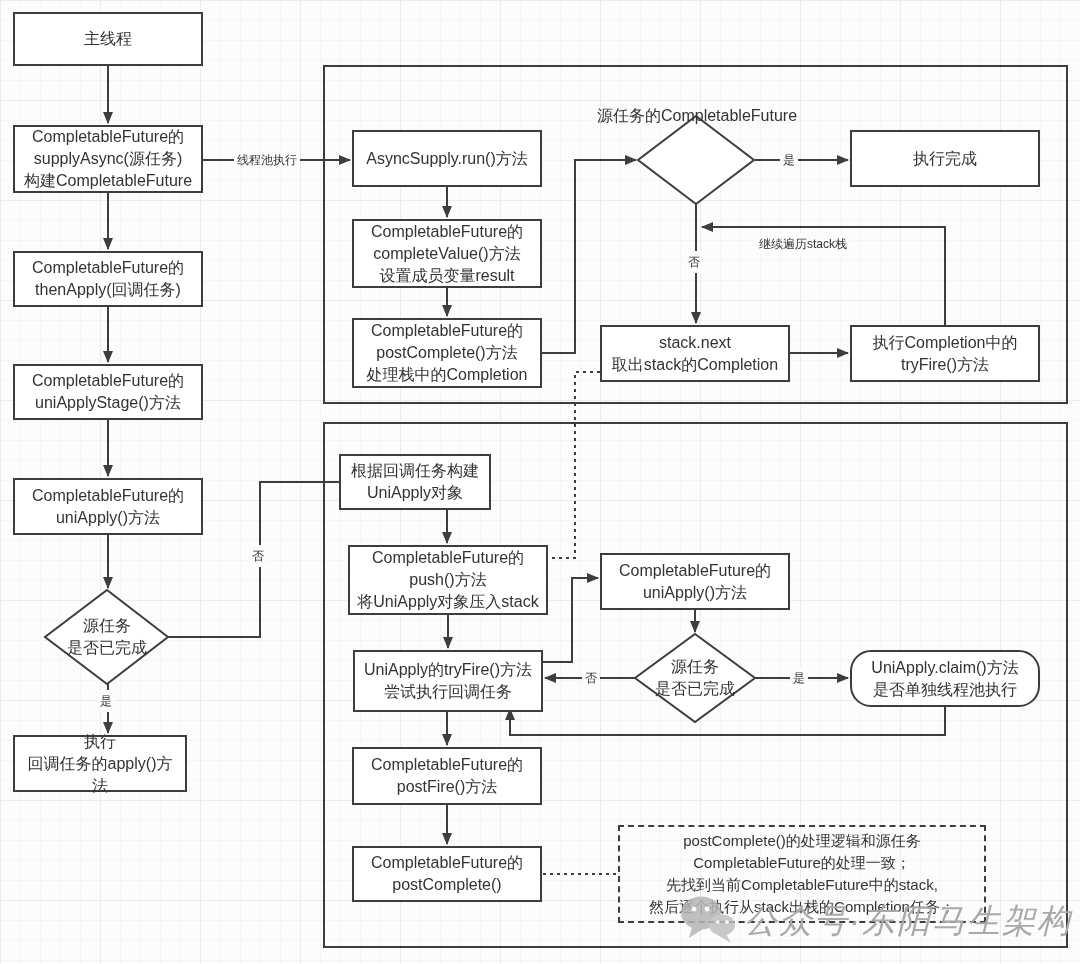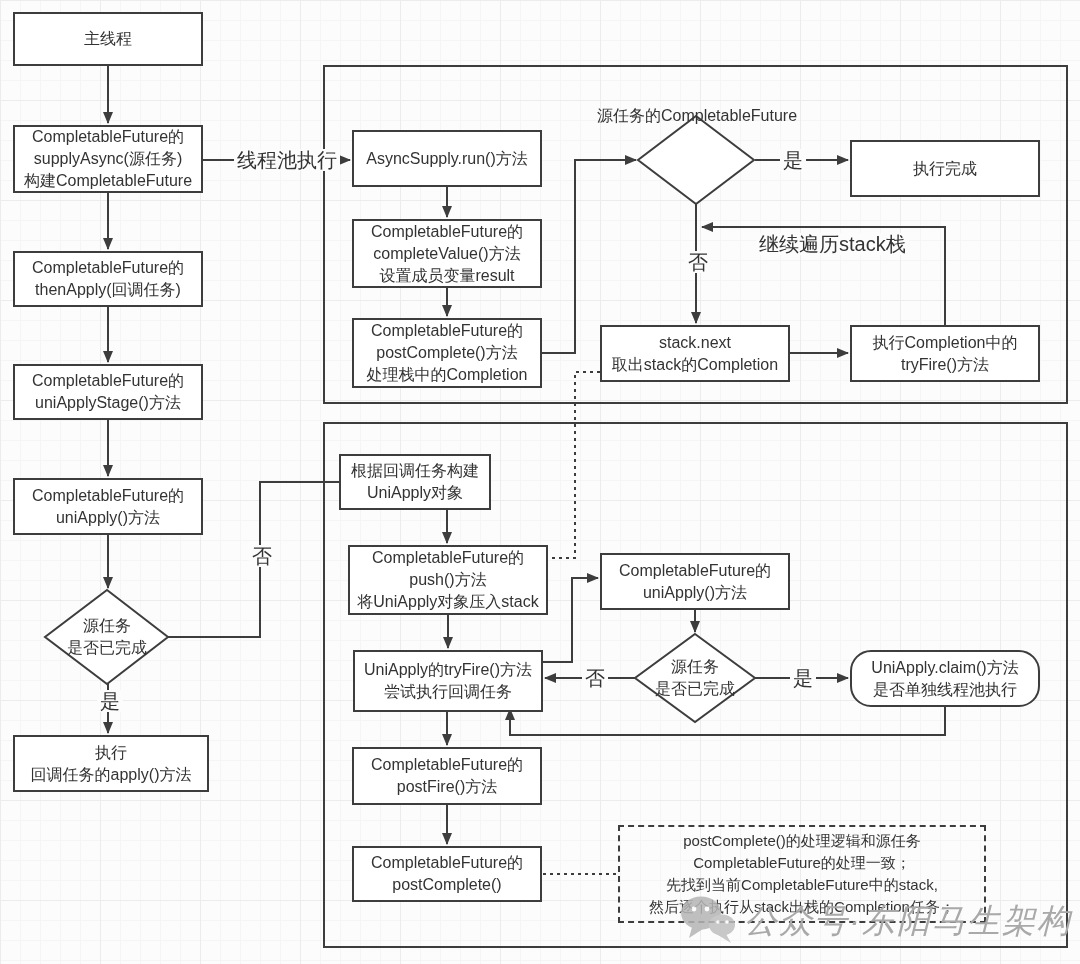--- a/index.html
+++ b/index.html
@@ -45,21 +45,21 @@
   .node.dashed{border-style:dashed;background:transparent;font-size:15px;}
   .dlabel{
     position:absolute;
     display:flex;align-items:center;justify-content:center;
     text-align:center;white-space:pre-line;
     font-size:16px;line-height:22px;color:#333;
     z-index:2;
   }
   .elabel{
     position:absolute;
-    font-size:20px;line-height:22px;color:#333;
+    font-size:12px;line-height:22px;color:#333;
     background:#fcfcfc;
     padding:0 3px;
     z-index:3;
     white-space:nowrap;
     text-align:center;
   }
   .watermark{
     position:absolute;
     z-index:4;
     display:flex;align-items:center;
@@ -132,31 +132,31 @@
 supplyAsync(源任务)
 构建CompletableFuture</div>
   <div class="node" style="left:13px;top:251px;width:190px;height:56px;">CompletableFuture的
 thenApply(回调任务)</div>
   <div class="node" style="left:13px;top:364px;width:190px;height:56px;">CompletableFuture的
 uniApplyStage()方法</div>
   <div class="node" style="left:13px;top:478px;width:190px;height:57px;">CompletableFuture的
 uniApply()方法</div>
   <div class="dlabel" style="left:45px;top:592px;width:124px;height:90px;">源任务
 是否已完成</div>
-  <div class="node" style="left:13px;top:735px;width:196px;height:57px;">执行
+  <div class="node" style="left:13px;top:735px;width:174px;height:57px;">执行
 回调任务的apply()方法</div>
 
   <div class="node" style="left:352px;top:130px;width:190px;height:57px;">AsyncSupply.run()方法</div>
   <div class="node" style="left:352px;top:219px;width:190px;height:69px;">CompletableFuture的
 completeValue()方法
 设置成员变量result</div>
   <div class="node" style="left:352px;top:318px;width:190px;height:70px;">CompletableFuture的
 postComplete()方法
 处理栈中的Completion</div>
-  <div class="node" style="left:850px;top:140px;width:190px;height:57px;text-align:right;">执行完成</div>
+  <div class="node" style="left:850px;top:130px;width:190px;height:57px;text-align:right;">执行完成</div>
   <div class="node" style="left:600px;top:325px;width:190px;height:57px;">stack.next
 取出stack的Completion</div>
   <div class="node" style="left:850px;top:325px;width:190px;height:57px;">执行Completion中的
 tryFire()方法</div>
 
   <div class="node" style="left:339px;top:454px;width:152px;height:56px;">根据回调任务构建
 UniApply对象</div>
   <div class="node" style="left:348px;top:545px;width:200px;height:70px;">CompletableFuture的
 push()方法
 将UniApply对象压入stack</div>

